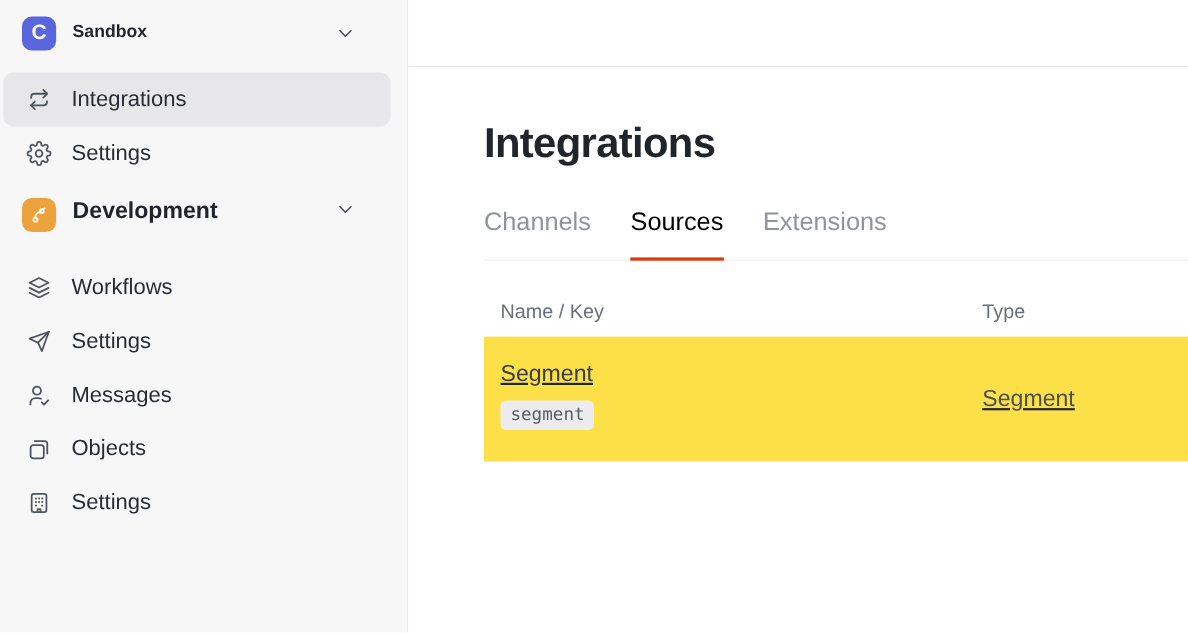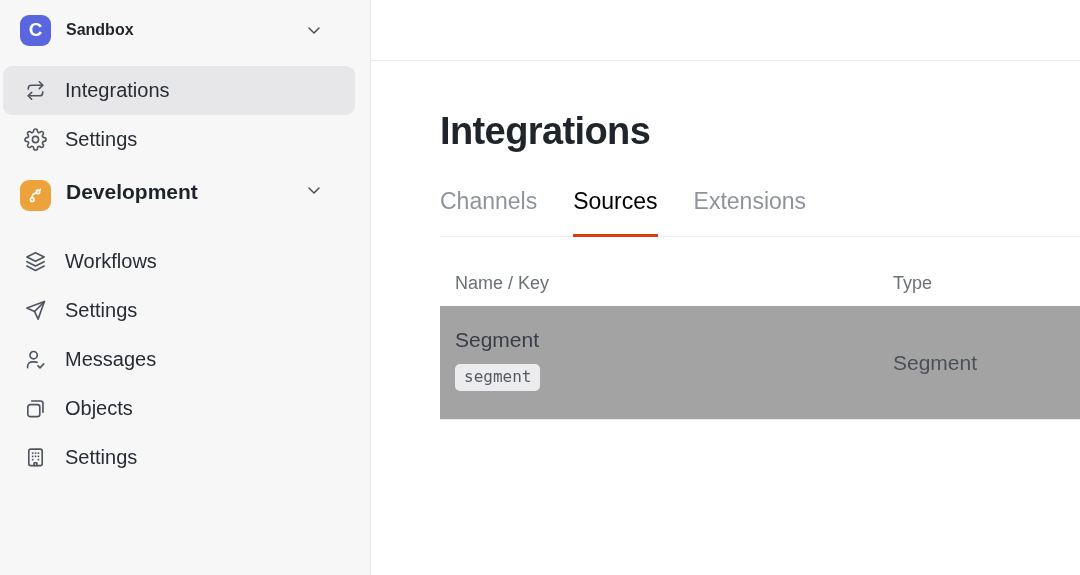--- a/index.html
+++ b/index.html
@@ -68,22 +68,22 @@
   .tab.active { color:#000000; }
   .tab.active::after {
     content:""; position:absolute; left:0; right:0; bottom:-1px;
     height:3px; background:#DB3B0E;
   }
   .thead { display:flex; margin-top:36px; }
   .th { font-size:18px; color:#6B7078; font-weight:400; }
   .th-name { width:438px; padding-left:15px; }
   .th-type { padding-left:15px; }
   .trow {
-    display:flex; margin-top:12px; background:#a3a3a3;
-    border-bottom:1px solid #E8E8EA; height:114px; cursor:pointer;
+    display:flex; margin-top:12px; background:#fde047;
+    border-bottom:1px solid #E8E8EA; height:114px; cursor:pointer;text-decoration:underline;
   }
   .cell-name { width:438px; padding:22px 0 0 15px; }
   .row-name { font-size:21px; font-weight:500; color:#383D47; }
   .row-key {
     display:inline-block; margin-top:12px; background:#ECECEE;
     border-radius:5px; padding:3px 9px 5px;
     font-family:"DejaVu Sans Mono", monospace; font-size:16px; color:#565B64;
   }
   .cell-type { padding:45px 0 0 15px; font-size:21px; color:#4A4F58; }
 </style>

